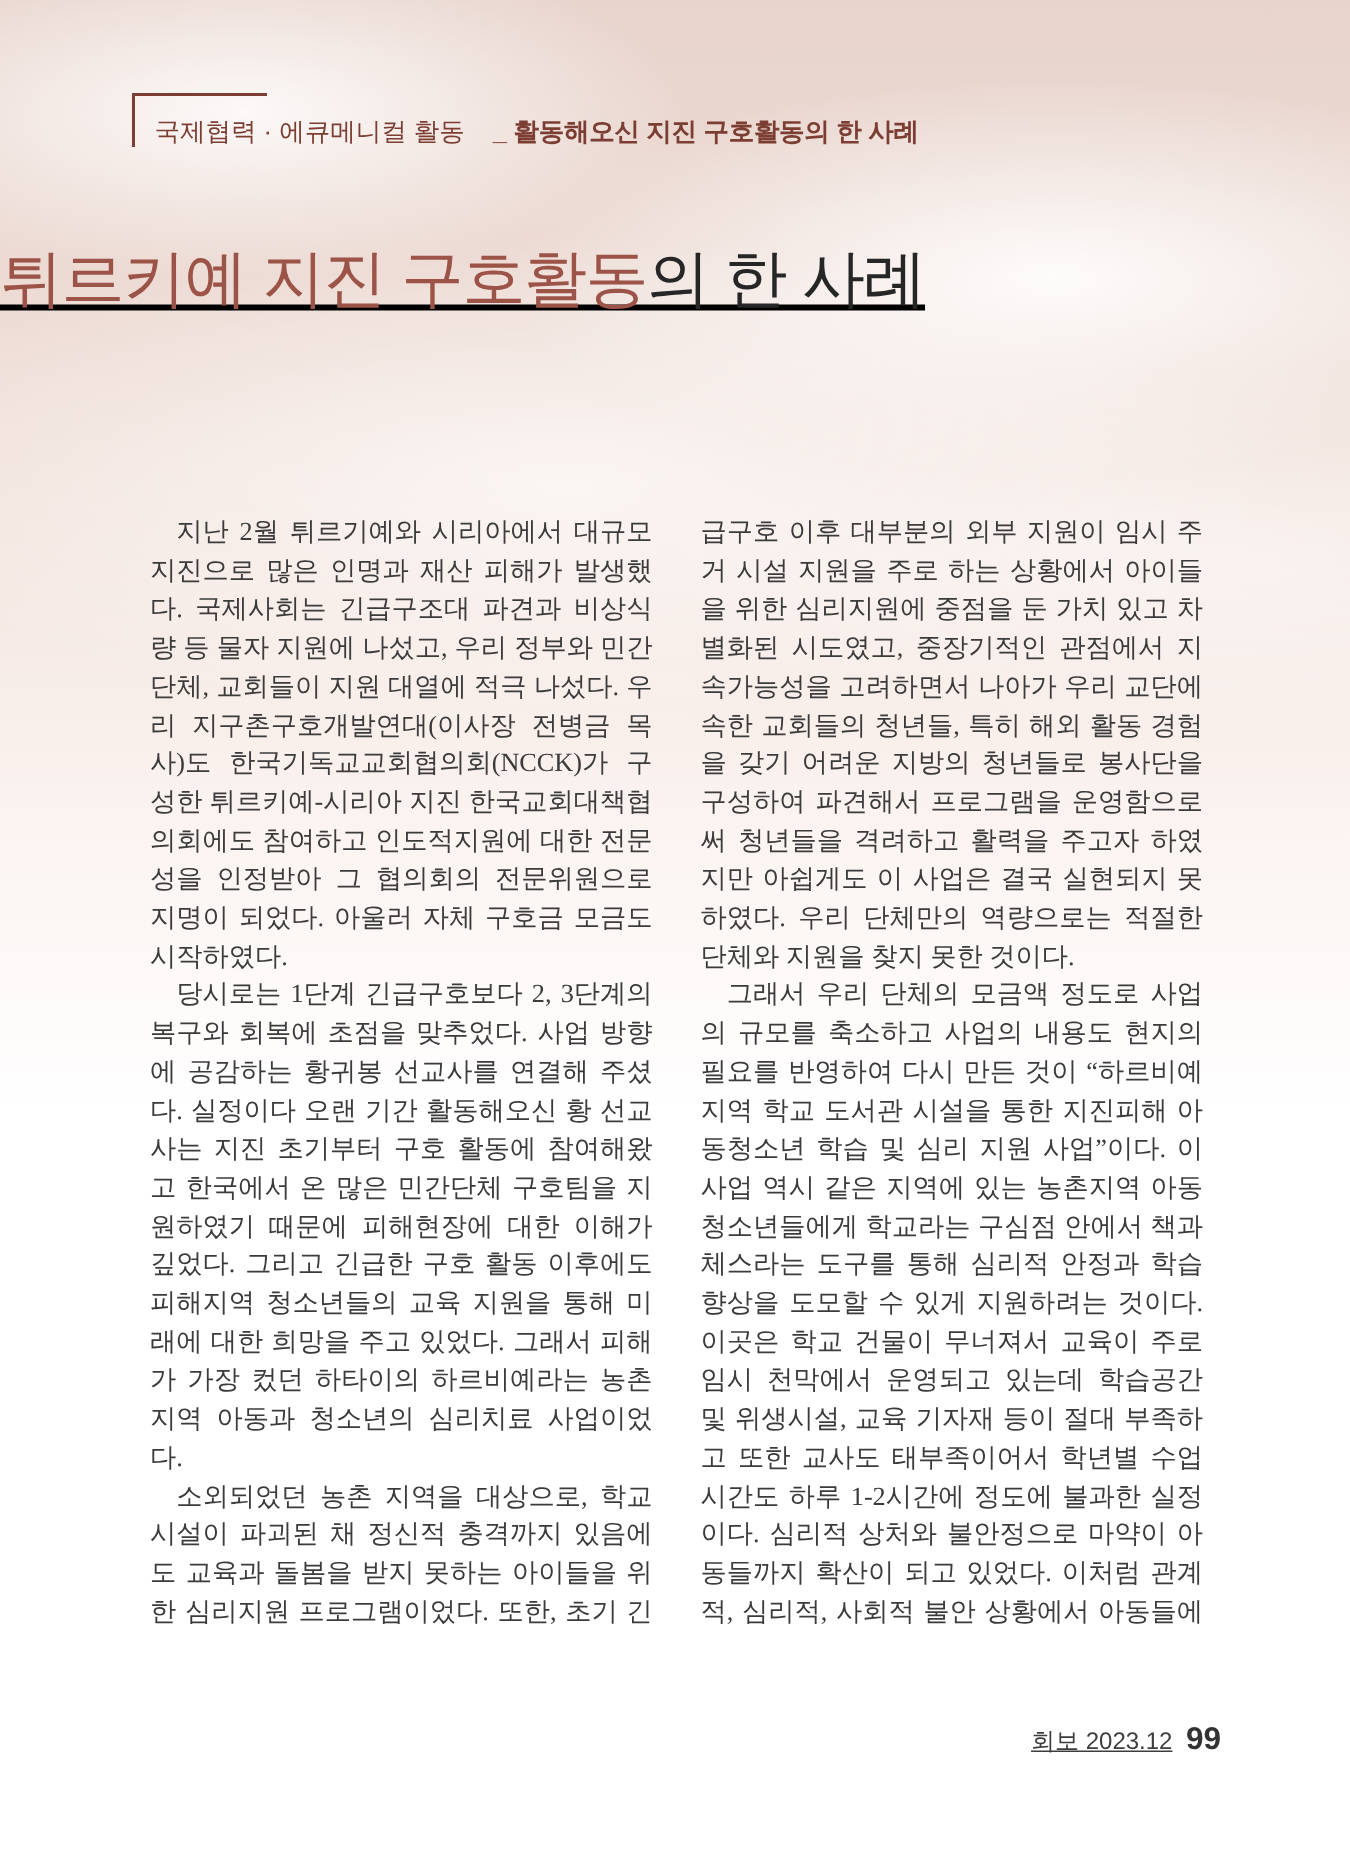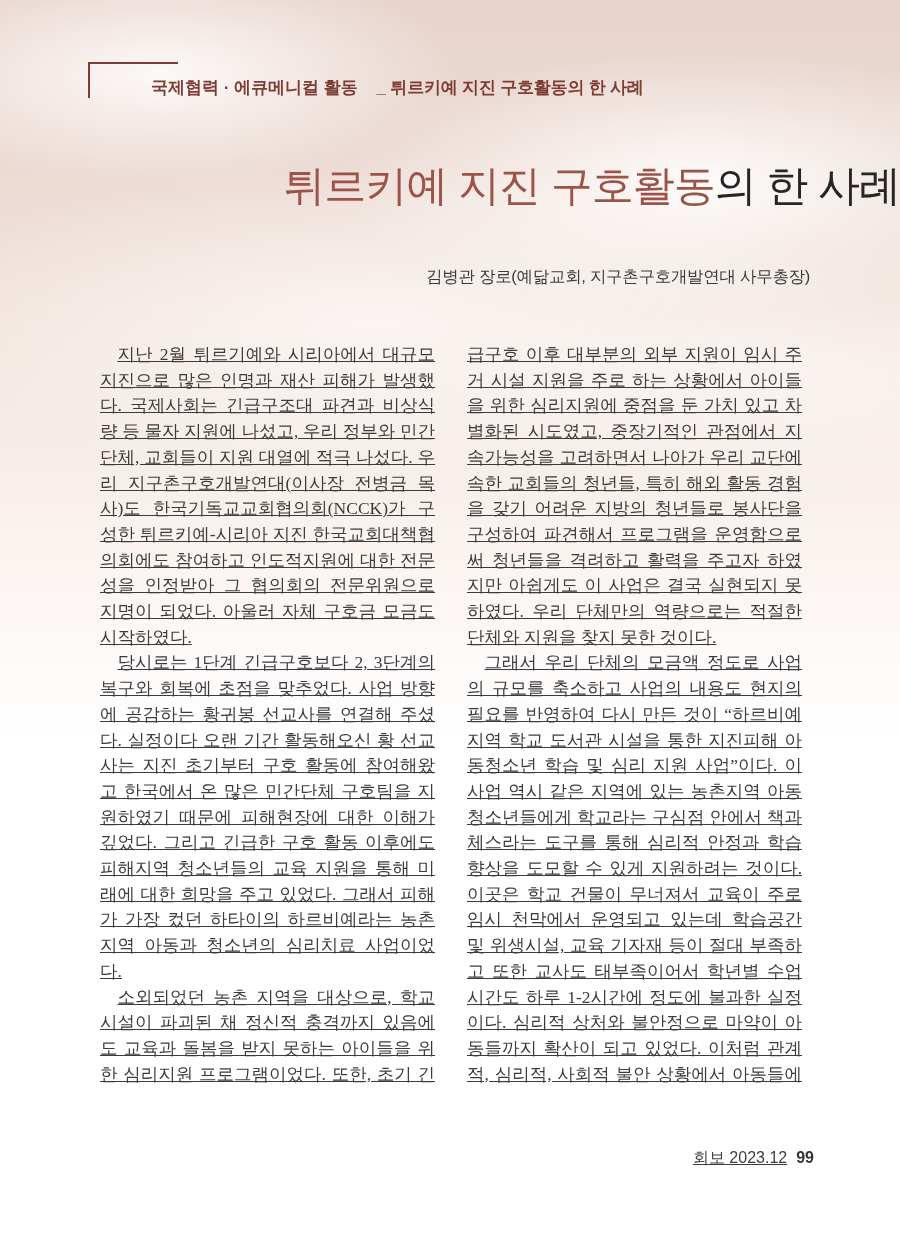--- a/index.html
+++ b/index.html
@@ -23,31 +23,32 @@
     border-top: 2px solid #7c3e33;
     border-left: 2px solid #7c3e33;
   }
   .section-header {
     position: absolute;
     left: 103px; top: 76px;
     font-size: 17px;
     color: #7c3e33;
     white-space: nowrap;
   }
-  .section-header .category { font-weight: bold; margin-left: 48px; }
+  .section-header .category { font-weight: normal; }
   .section-header .topic { font-weight: bold; margin-left: 14px; letter-spacing: -0.2px; }
   .main-title {
     position: absolute;
     left: 0; top: 158px;
     width: 100%;
-    text-align: right;
+    text-align: left;
     font-size: 42px;
     letter-spacing: -1px;
     font-weight: 500;
     white-space: nowrap;
+    text-decoration: underline;
   }
   .main-title .hl { color: #9c5348; }
   .main-title .rest { color: #262626; }
   .byline {
     position: absolute;
     right: 90px; top: 266px;
     font-size: 16.5px;
     color: #3a3a3a;
     letter-spacing: -0.3px;
   }
@@ -59,49 +60,47 @@
     column-count: 2;
     column-gap: 32px;
     column-fill: auto;
     overflow: hidden;
     font-family: "Liberation Serif", serif;
     font-size: 17.5px;
     line-height: 25.7px;
     color: #3b3b3b;
     text-align: justify;
     word-break: break-all;
-    text-decoration: underline;
   }
   .article p { margin: 0; text-indent: 1em; }
   .footer {
     position: absolute;
     right: 86px; top: 1148px;
     color: #3d3d3d;
     white-space: nowrap;
   }
   .footer .journal { font-size: 16px; text-decoration: underline; }
-  .footer .pagenum { font-size: 16px; font-weight: bold; margin-left: 9px; color: #333; }
+  .footer .pagenum { font-size: 21px; font-weight: bold; margin-left: 9px; color: #333; }
 </style>
 </head>
 <body>
 
 <div class="page">
 
   <div class="section-bracket"></div>
 
   <div class="section-header">
     <span class="category">국제협력 · 에큐메니컬 활동</span>
-    <span class="topic">_ 튀르키예 지진 구호활동의 한 사례</span>
+    <span class="topic">_ 활동해오신 지진 구호활동의 한 사례</span>
   </div>
 
   <h1 class="main-title" style="margin:0;">
     <span class="hl">튀르키예 지진 구호활동</span><span class="rest">의 한 사례</span>
   </h1>
 
-  <div class="byline">김병관 장로(예닮교회, 지구촌구호개발연대 사무총장)</div>
 
   <div class="article">
     <p>지난 2월 튀르기예와 시리아에서 대규모 지진으로 많은 인명과 재산 피해가 발생했다. 국제사회는 긴급구조대 파견과 비상식량 등 물자 지원에 나섰고, 우리 정부와 민간단체, 교회들이 지원 대열에 적극 나섰다. 우리 지구촌구호개발연대(이사장 전병금 목사)도 한국기독교교회협의회(NCCK)가 구성한 튀르키예-시리아 지진 한국교회대책협의회에도 참여하고 인도적지원에 대한 전문성을 인정받아 그 협의회의 전문위원으로 지명이 되었다. 아울러 자체 구호금 모금도 시작하였다.</p>
     <p>당시로는 1단계 긴급구호보다 2, 3단계의 복구와 회복에 초점을 맞추었다. 사업 방향에 공감하는 황귀봉 선교사를 연결해 주셨다. 실정이다 오랜 기간 활동해오신 황 선교사는 지진 초기부터 구호 활동에 참여해왔고 한국에서 온 많은 민간단체 구호팀을 지원하였기 때문에 피해현장에 대한 이해가 깊었다. 그리고 긴급한 구호 활동 이후에도 피해지역 청소년들의 교육 지원을 통해 미래에 대한 희망을 주고 있었다. 그래서 피해가 가장 컸던 하타이의 하르비예라는 농촌 지역 아동과 청소년의 심리치료 사업이었다.</p>
     <p>소외되었던 농촌 지역을 대상으로, 학교시설이 파괴된 채 정신적 충격까지 있음에도 교육과 돌봄을 받지 못하는 아이들을 위한 심리지원 프로그램이었다. 또한, 초기 긴급구호 이후 대부분의 외부 지원이 임시 주거 시설 지원을 주로 하는 상황에서 아이들을 위한 심리지원에 중점을 둔 가치 있고 차별화된 시도였고, 중장기적인 관점에서 지속가능성을 고려하면서 나아가 우리 교단에 속한 교회들의 청년들, 특히 해외 활동 경험을 갖기 어려운 지방의 청년들로 봉사단을 구성하여 파견해서 프로그램을 운영함으로써 청년들을 격려하고 활력을 주고자 하였지만 아쉽게도 이 사업은 결국 실현되지 못하였다. 우리 단체만의 역량으로는 적절한 단체와 지원을 찾지 못한 것이다.</p>
     <p>그래서 우리 단체의 모금액 정도로 사업의 규모를 축소하고 사업의 내용도 현지의 필요를 반영하여 다시 만든 것이 “하르비예 지역 학교 도서관 시설을 통한 지진피해 아동청소년 학습 및 심리 지원 사업”이다. 이 사업 역시 같은 지역에 있는 농촌지역 아동청소년들에게 학교라는 구심점 안에서 책과 체스라는 도구를 통해 심리적 안정과 학습 향상을 도모할 수 있게 지원하려는 것이다. 이곳은 학교 건물이 무너져서 교육이 주로 임시 천막에서 운영되고 있는데 학습공간 및 위생시설, 교육 기자재 등이 절대 부족하고 또한 교사도 태부족이어서 학년별 수업 시간도 하루 1-2시간에 정도에 불과한 실정이다. 심리적 상처와 불안정으로 마약이 아동들까지 확산이 되고 있었다. 이처럼 관계적, 심리적, 사회적 불안 상황에서 아동들에게 공동체와 건강한 성장을 위한 교육 및 문화적 지원이 시급했고, 우리는 책과 체스에 주목했다.</p>
 
   </div>
 
   <div class="footer">

